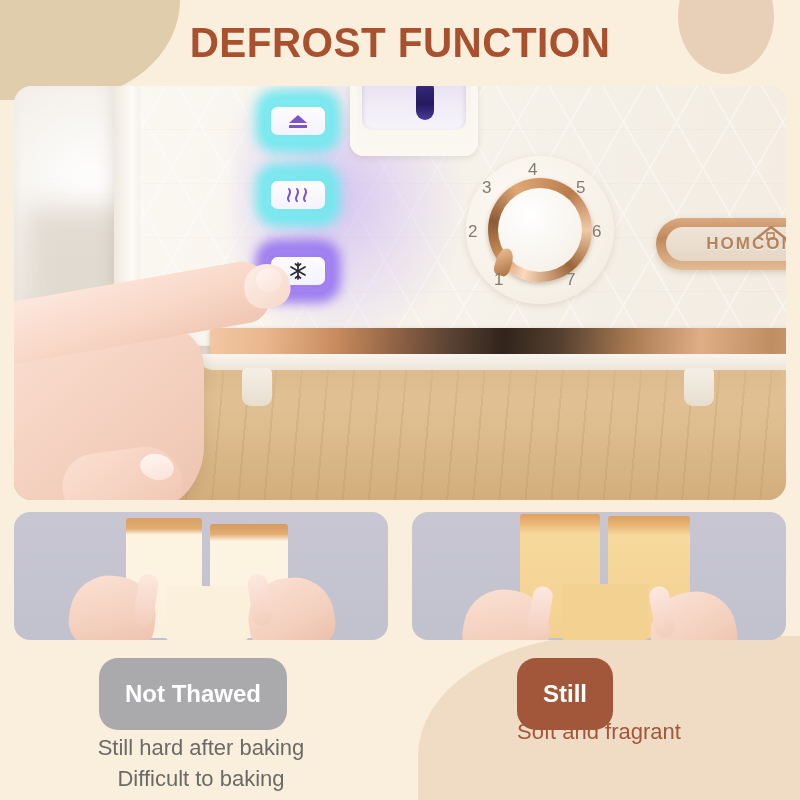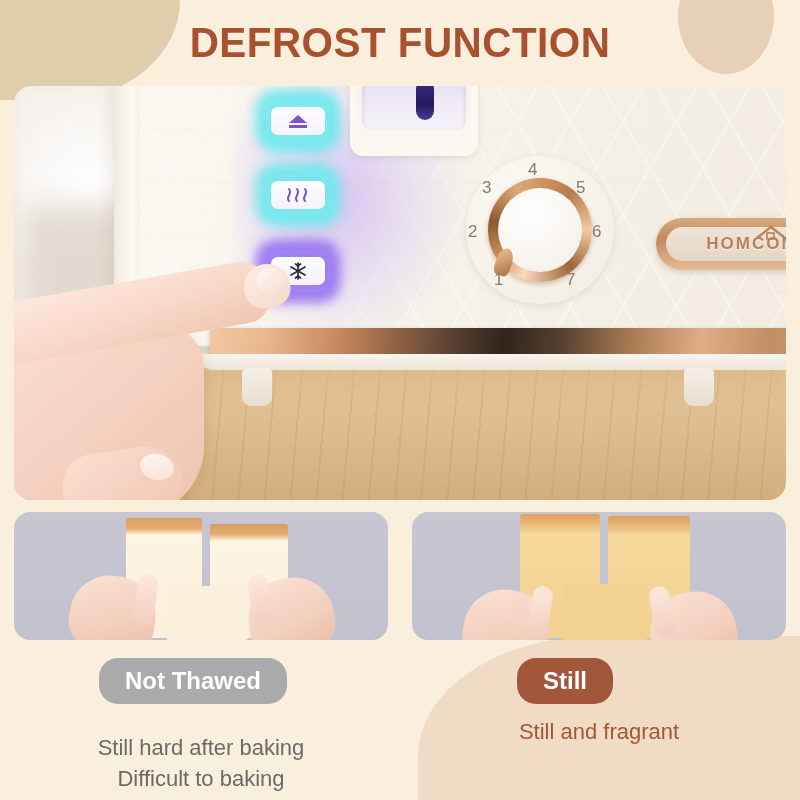--- a/index.html
+++ b/index.html
@@ -464,21 +464,21 @@
     position: absolute;
     top: 146px;
     height: 38px;
     border-radius: 19px;
     display: flex;
     align-items: center;
     justify-content: center;
     color: #ffffff;
     font-size: 24px;
     font-weight: bold;
-    padding: 4px 26px;
+    padding: 17px 26px;
     font-family: "Liberation Sans", sans-serif;
   }
   .badge-grey  { background: #aaa9ac; left: 85px; }
   .badge-brown { background: #a3573a; left: 105px; }
 
   .caption {
     position: absolute;
     width: 374px;
     text-align: center;
     font-size: 22px;
@@ -643,17 +643,17 @@
              background:#f3d190;"></div>
 
         <div class="hand-sm" style="left:52px; top:78px; transform:rotate(10deg);"></div>
         <div class="finger-sm" style="left:118px; top:74px; transform:rotate(10deg);"></div>
         <div class="hand-sm" style="left:238px; top:80px; transform:rotate(-10deg);"></div>
         <div class="finger-sm" style="left:240px; top:74px; transform:rotate(-10deg);"></div>
       </div>
     </div>
     <div class="badge badge-brown">Still</div>
     <div class="caption caption-right">
-      <div>Still and fragrant</div>
+      <div>Soft and fragrant</div>
     </div>
   </div>
 
 </div>
 
 </body></html>

